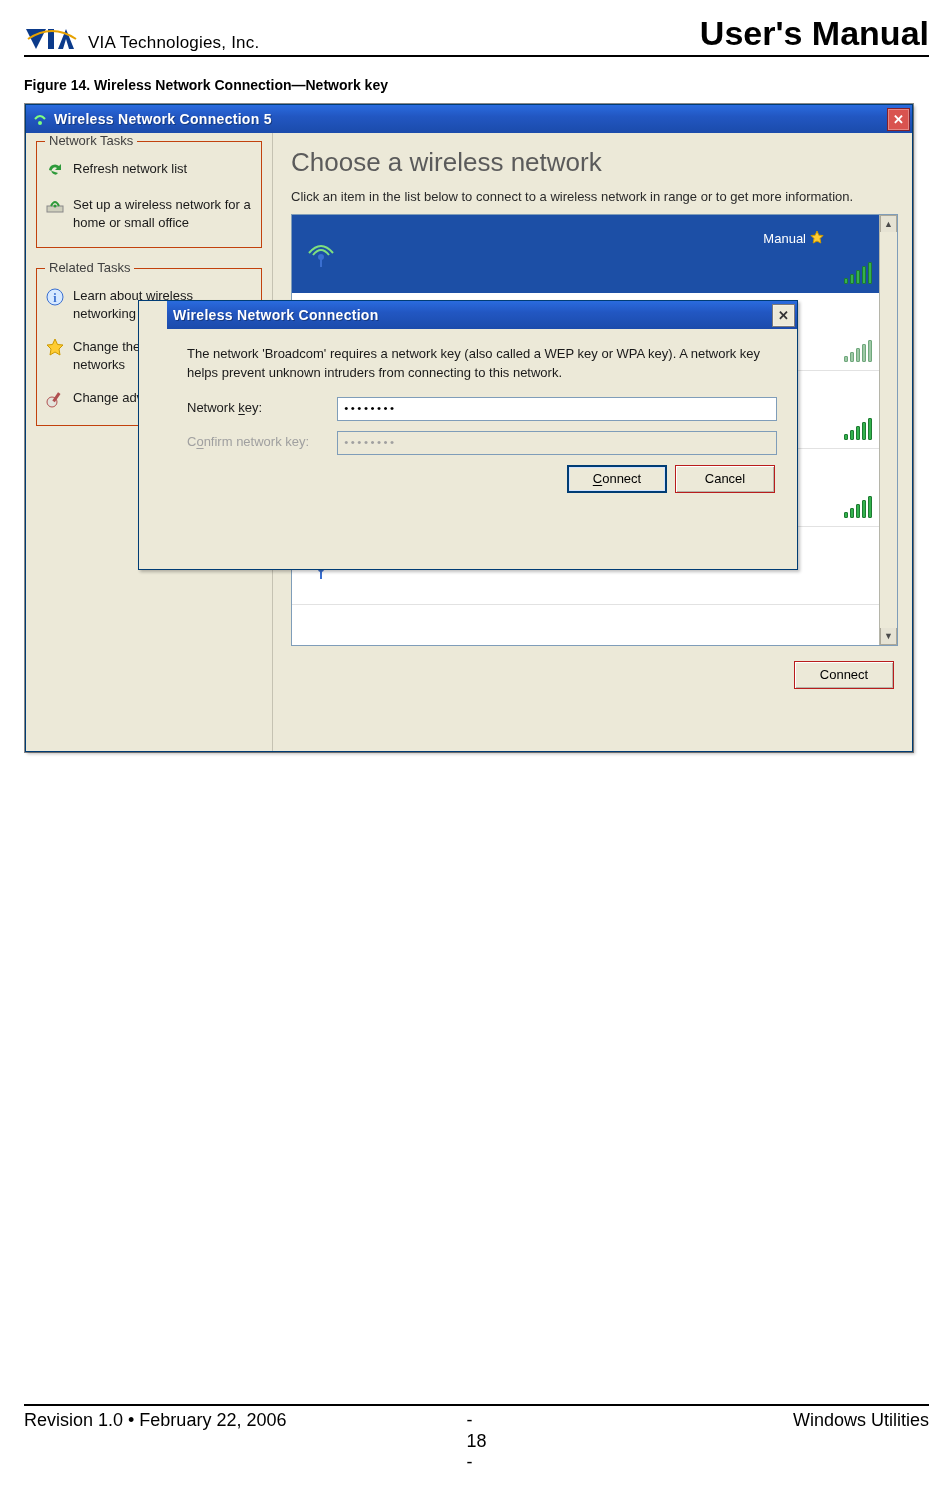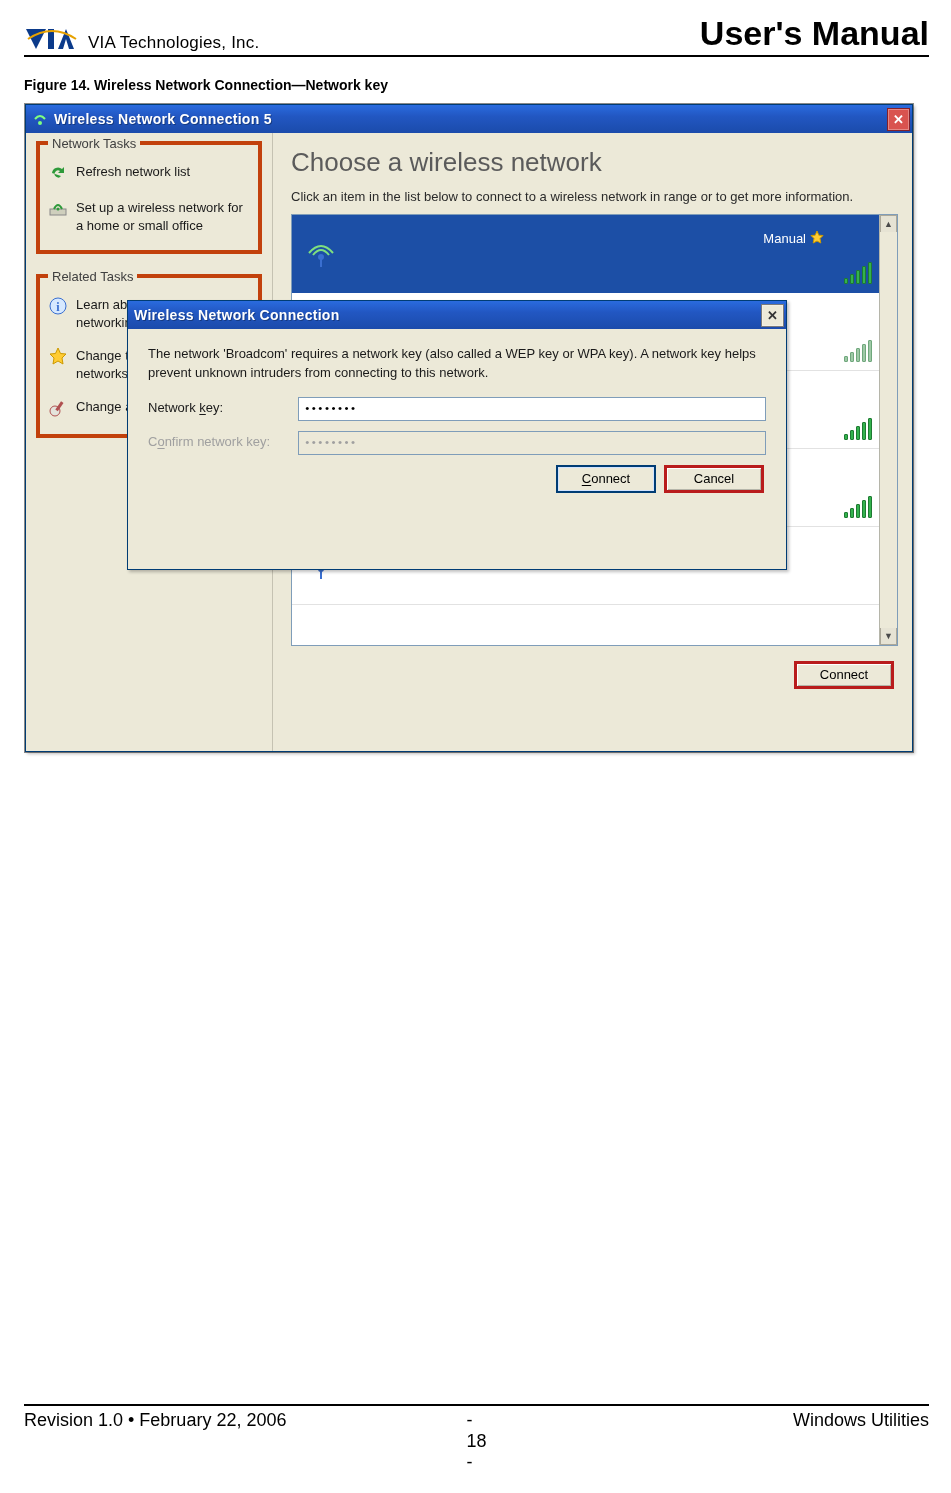--- a/index.html
+++ b/index.html
@@ -61,21 +61,21 @@
     width:21px; height:21px; background:#d9534f; border:1px solid #842029;
     display:flex; align-items:center; justify-content:center; cursor:pointer;
     box-shadow: inset 0 0 0 1px rgba(255,255,255,0.3);
   }
   .tb-close-x { color:#fff; font-weight:bold; font-size:13px; line-height:1; font-family:Tahoma, sans-serif; }
 
   
   #main-win { left:0; top:0; right:0; bottom:0; }
   .main-body { display:flex; height:calc(100% - 28px); }
   .left-pane { width:246px; box-sizing:border-box; padding:8px 10px 8px 10px; }
-  .group { border:4px solid #c2410c; padding:10px 8px 12px 8px; position:relative; margin-bottom:20px; background:#ece9d8; }
+  .group { border:1px solid #c2410c; padding:10px 8px 12px 8px; position:relative; margin-bottom:20px; background:#ece9d8; }
   .group-title { position:absolute; top:-9px; left:8px; background:#ece9d8; padding:0 4px; font-size:13px; color:#404040; font-family:Tahoma, sans-serif; }
   .task-item { display:flex; align-items:flex-start; gap:8px; font-size:13px; font-family:Tahoma, sans-serif; color:#1a1a1a; margin:8px 0 16px 0; cursor:pointer; }
   .task-item:last-child{margin-bottom:4px;}
   .task-icon { width:20px; height:20px; flex:none; display:flex; align-items:center; justify-content:center; }
   .task-text { line-height:1.35; }
 
   .right-pane { flex:1; border-left:1px solid #c5c2b2; background:#ece9d8; padding:12px 14px 8px 18px; position:relative; font-family:Tahoma, sans-serif; box-sizing:border-box;}
   .right-h1 { font-size:26px; color:#5b5b5b; font-weight:normal; font-family:"Franklin Gothic Medium", Arial, sans-serif; margin:2px 0 10px 0;}
   .right-sub { font-size:13px; color:#2a2a2a; margin-bottom:8px; line-height:1.35;}
   .nw-list-wrap { border:1px solid #7f9db9; background:#fff; height:430px; position:relative; overflow:hidden;}
@@ -88,27 +88,27 @@
   .nw-item.selected { background:#1c4fa6; color:#fff; border-bottom-color:#1c4fa6;}
   .nw-item .nw-icon { width:50px; display:flex; justify-content:center;}
   .nw-item .nw-main { flex:1; }
   .nw-name { font-weight:bold; font-size:14px; }
   .nw-sec { font-size:13px; margin-top:10px; display:flex; align-items:center; gap:6px;}
   .nw-tag { position:absolute; right:56px; top:16px; color:#fff; font-size:13px; display:flex; align-items:center; gap:4px;}
   .nw-signal { position:absolute; right:8px; bottom:8px; }
   .bottom-bar { height:46px; display:flex; justify-content:flex-end; align-items:center; padding-right:4px; margin-top:6px;}
   .xp-btn {
     min-width:100px; height:28px; padding:0 14px;
-    background:#ece9d8; border:3px solid #b91c1c; box-shadow: inset 1px 1px 0 #fff, inset -1px -1px 0 #b5b5a9;
+    background:#ece9d8; border:1px solid #b91c1c; box-shadow: inset 1px 1px 0 #fff, inset -1px -1px 0 #b5b5a9;
     font-size:13px; font-family:Tahoma, sans-serif; cursor:pointer;
   }
   .xp-btn.default { border:2px solid #003c74; box-shadow: inset 0 0 0 1px #d0e3ff, 0 0 0 1px #5a7edc inset;}
 
   
-  #dlg { left:102px; top:196px; width:660px; height:270px; z-index:5;}
+  #dlg { left:113px; top:196px; width:660px; height:270px; z-index:5;padding-left:28px;}
   .dlg-body { padding:16px 20px 14px 20px; font-family:Tahoma, sans-serif; font-size:13px; color:#1a1a1a; line-height:1.45;}
   .dlg-body p { margin:0 0 14px 0; }
   .form-row { display:flex; align-items:center; margin:6px 0 10px 0;}
   .form-row label { width:150px; font-size:13px;}
   .form-row label.disabled{color:#a0a0a0;}
   .xp-input { flex:1; height:24px; border:1px solid #7f9db9; background:#fff; padding:2px 6px; font-family:Tahoma; font-size:13px; box-sizing:border-box; letter-spacing:2px;}
   .xp-input.disabled{ background:#ece9d8; color:#a0a0a0;}
   .dlg-buttons { display:flex; justify-content:flex-end; gap:8px; margin-top:8px; padding-right:2px;}
   .underline-hotkey { text-decoration: underline; text-underline-offset:2px;}
 

